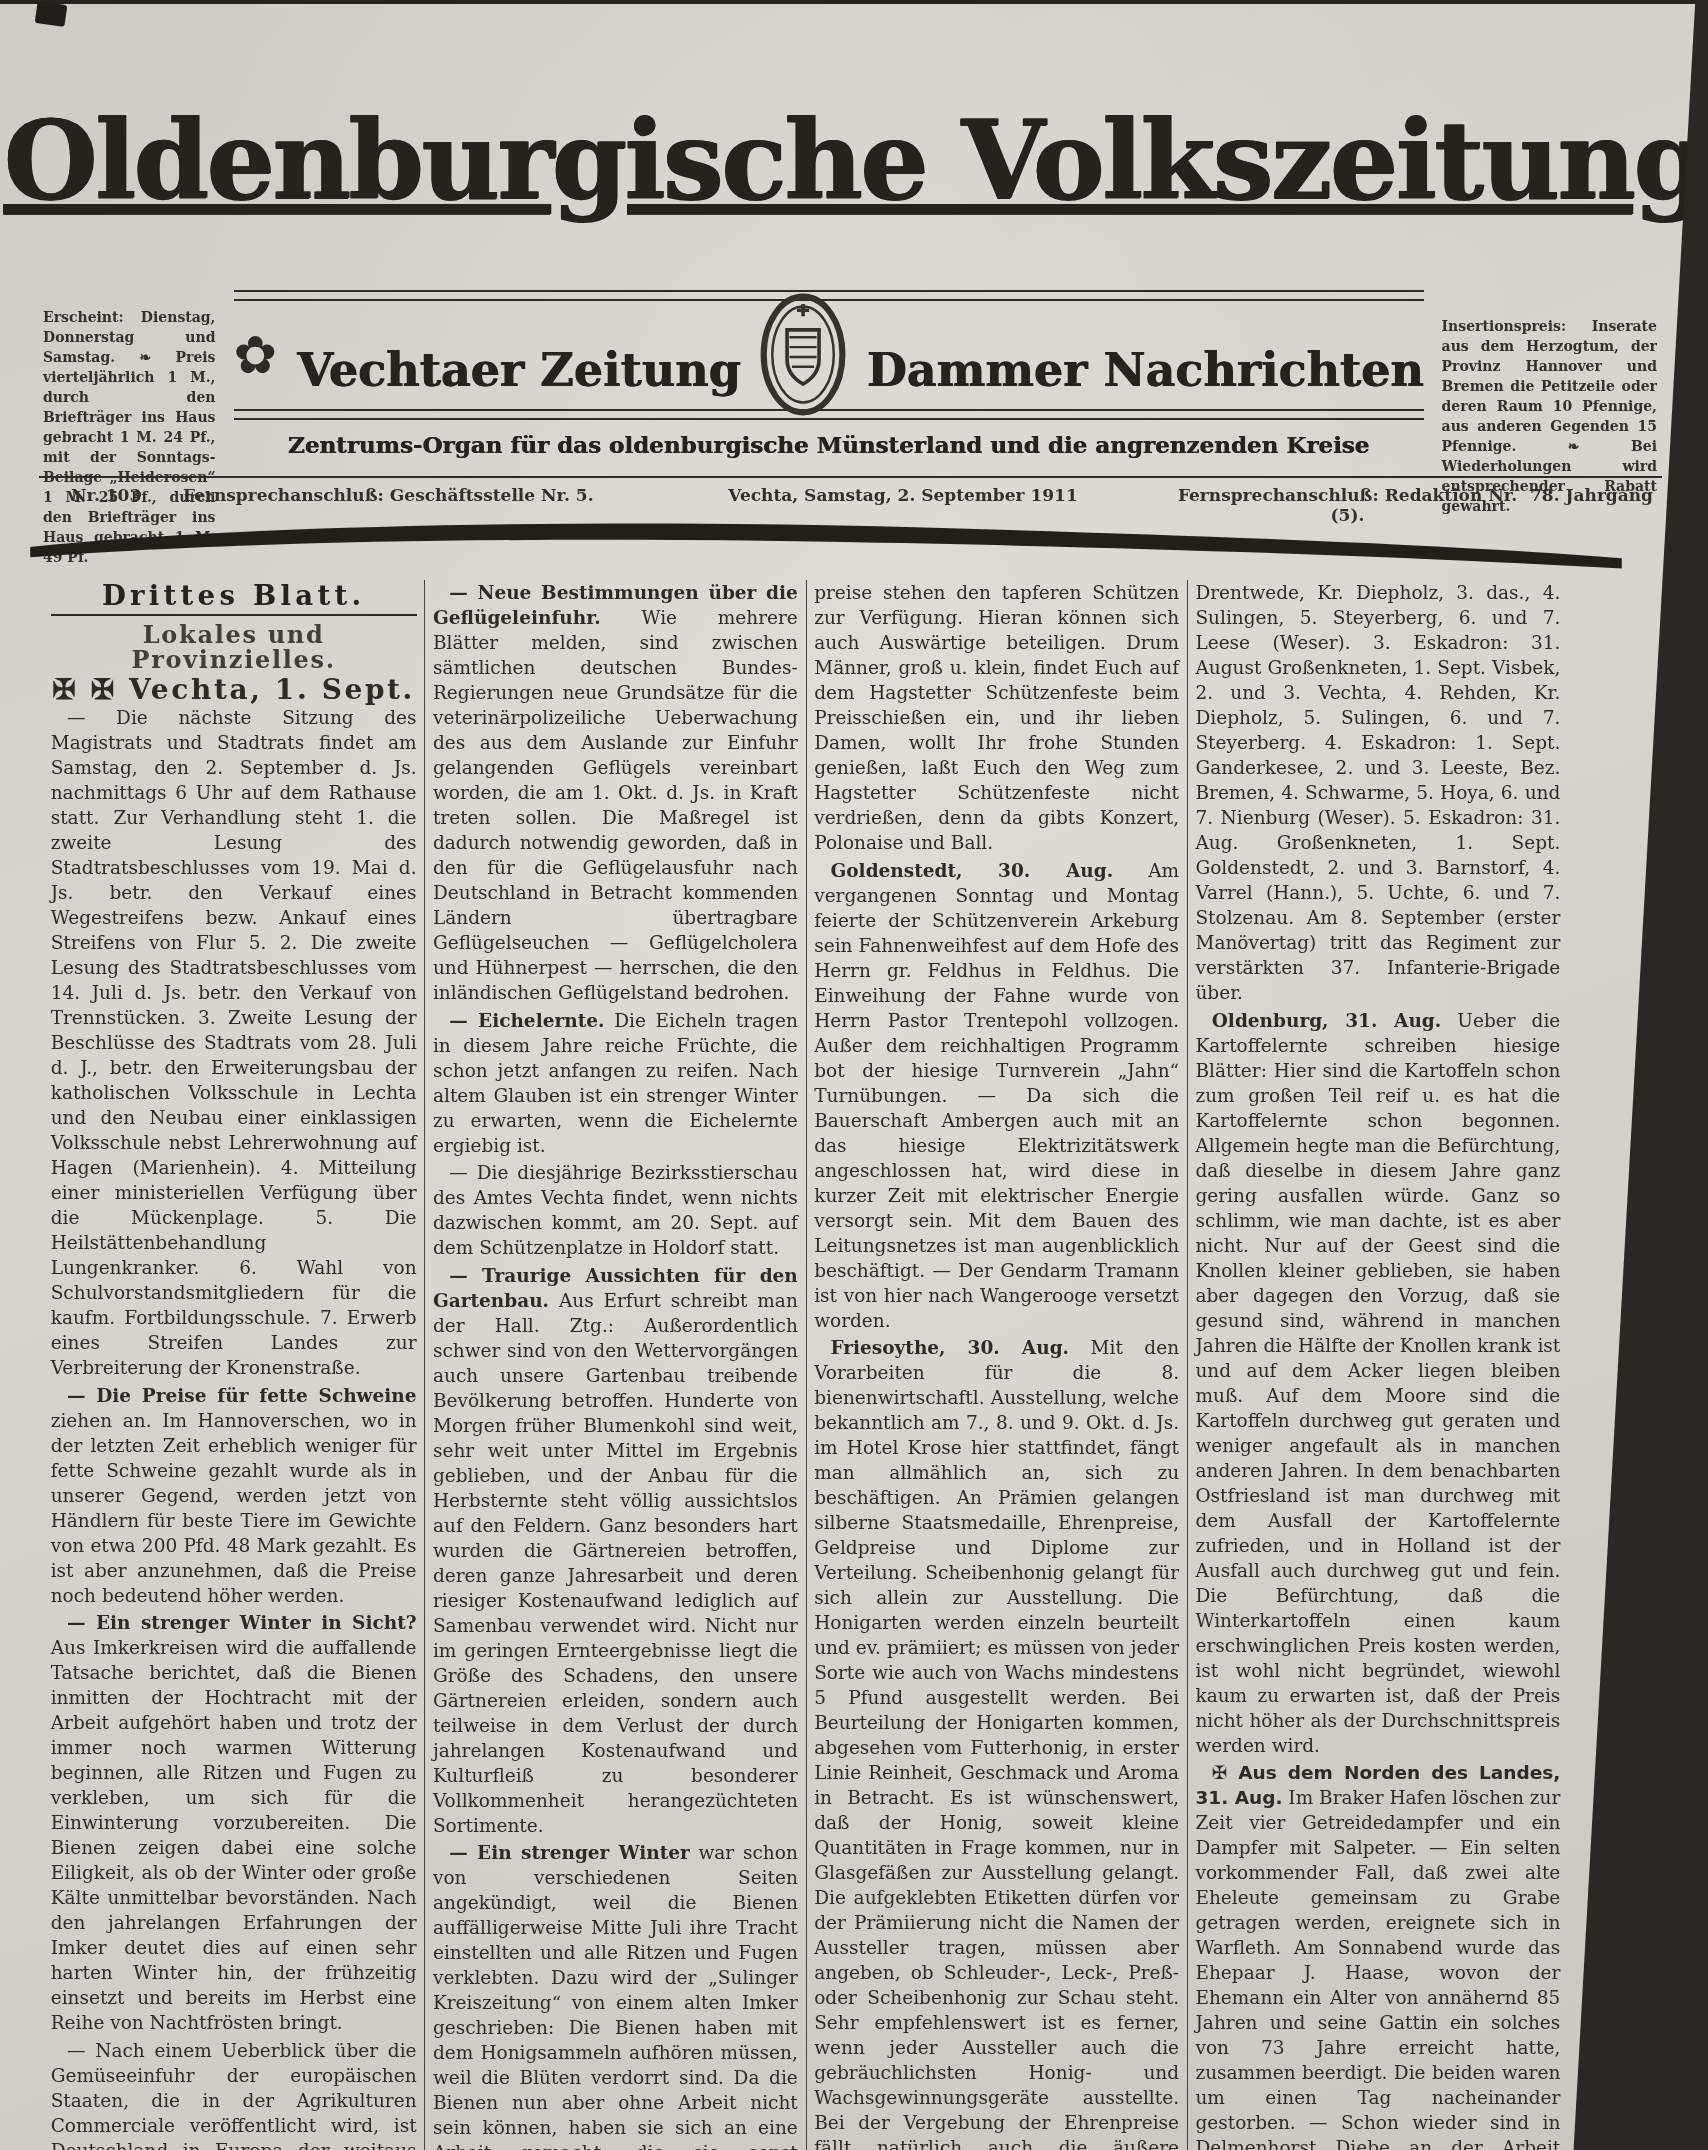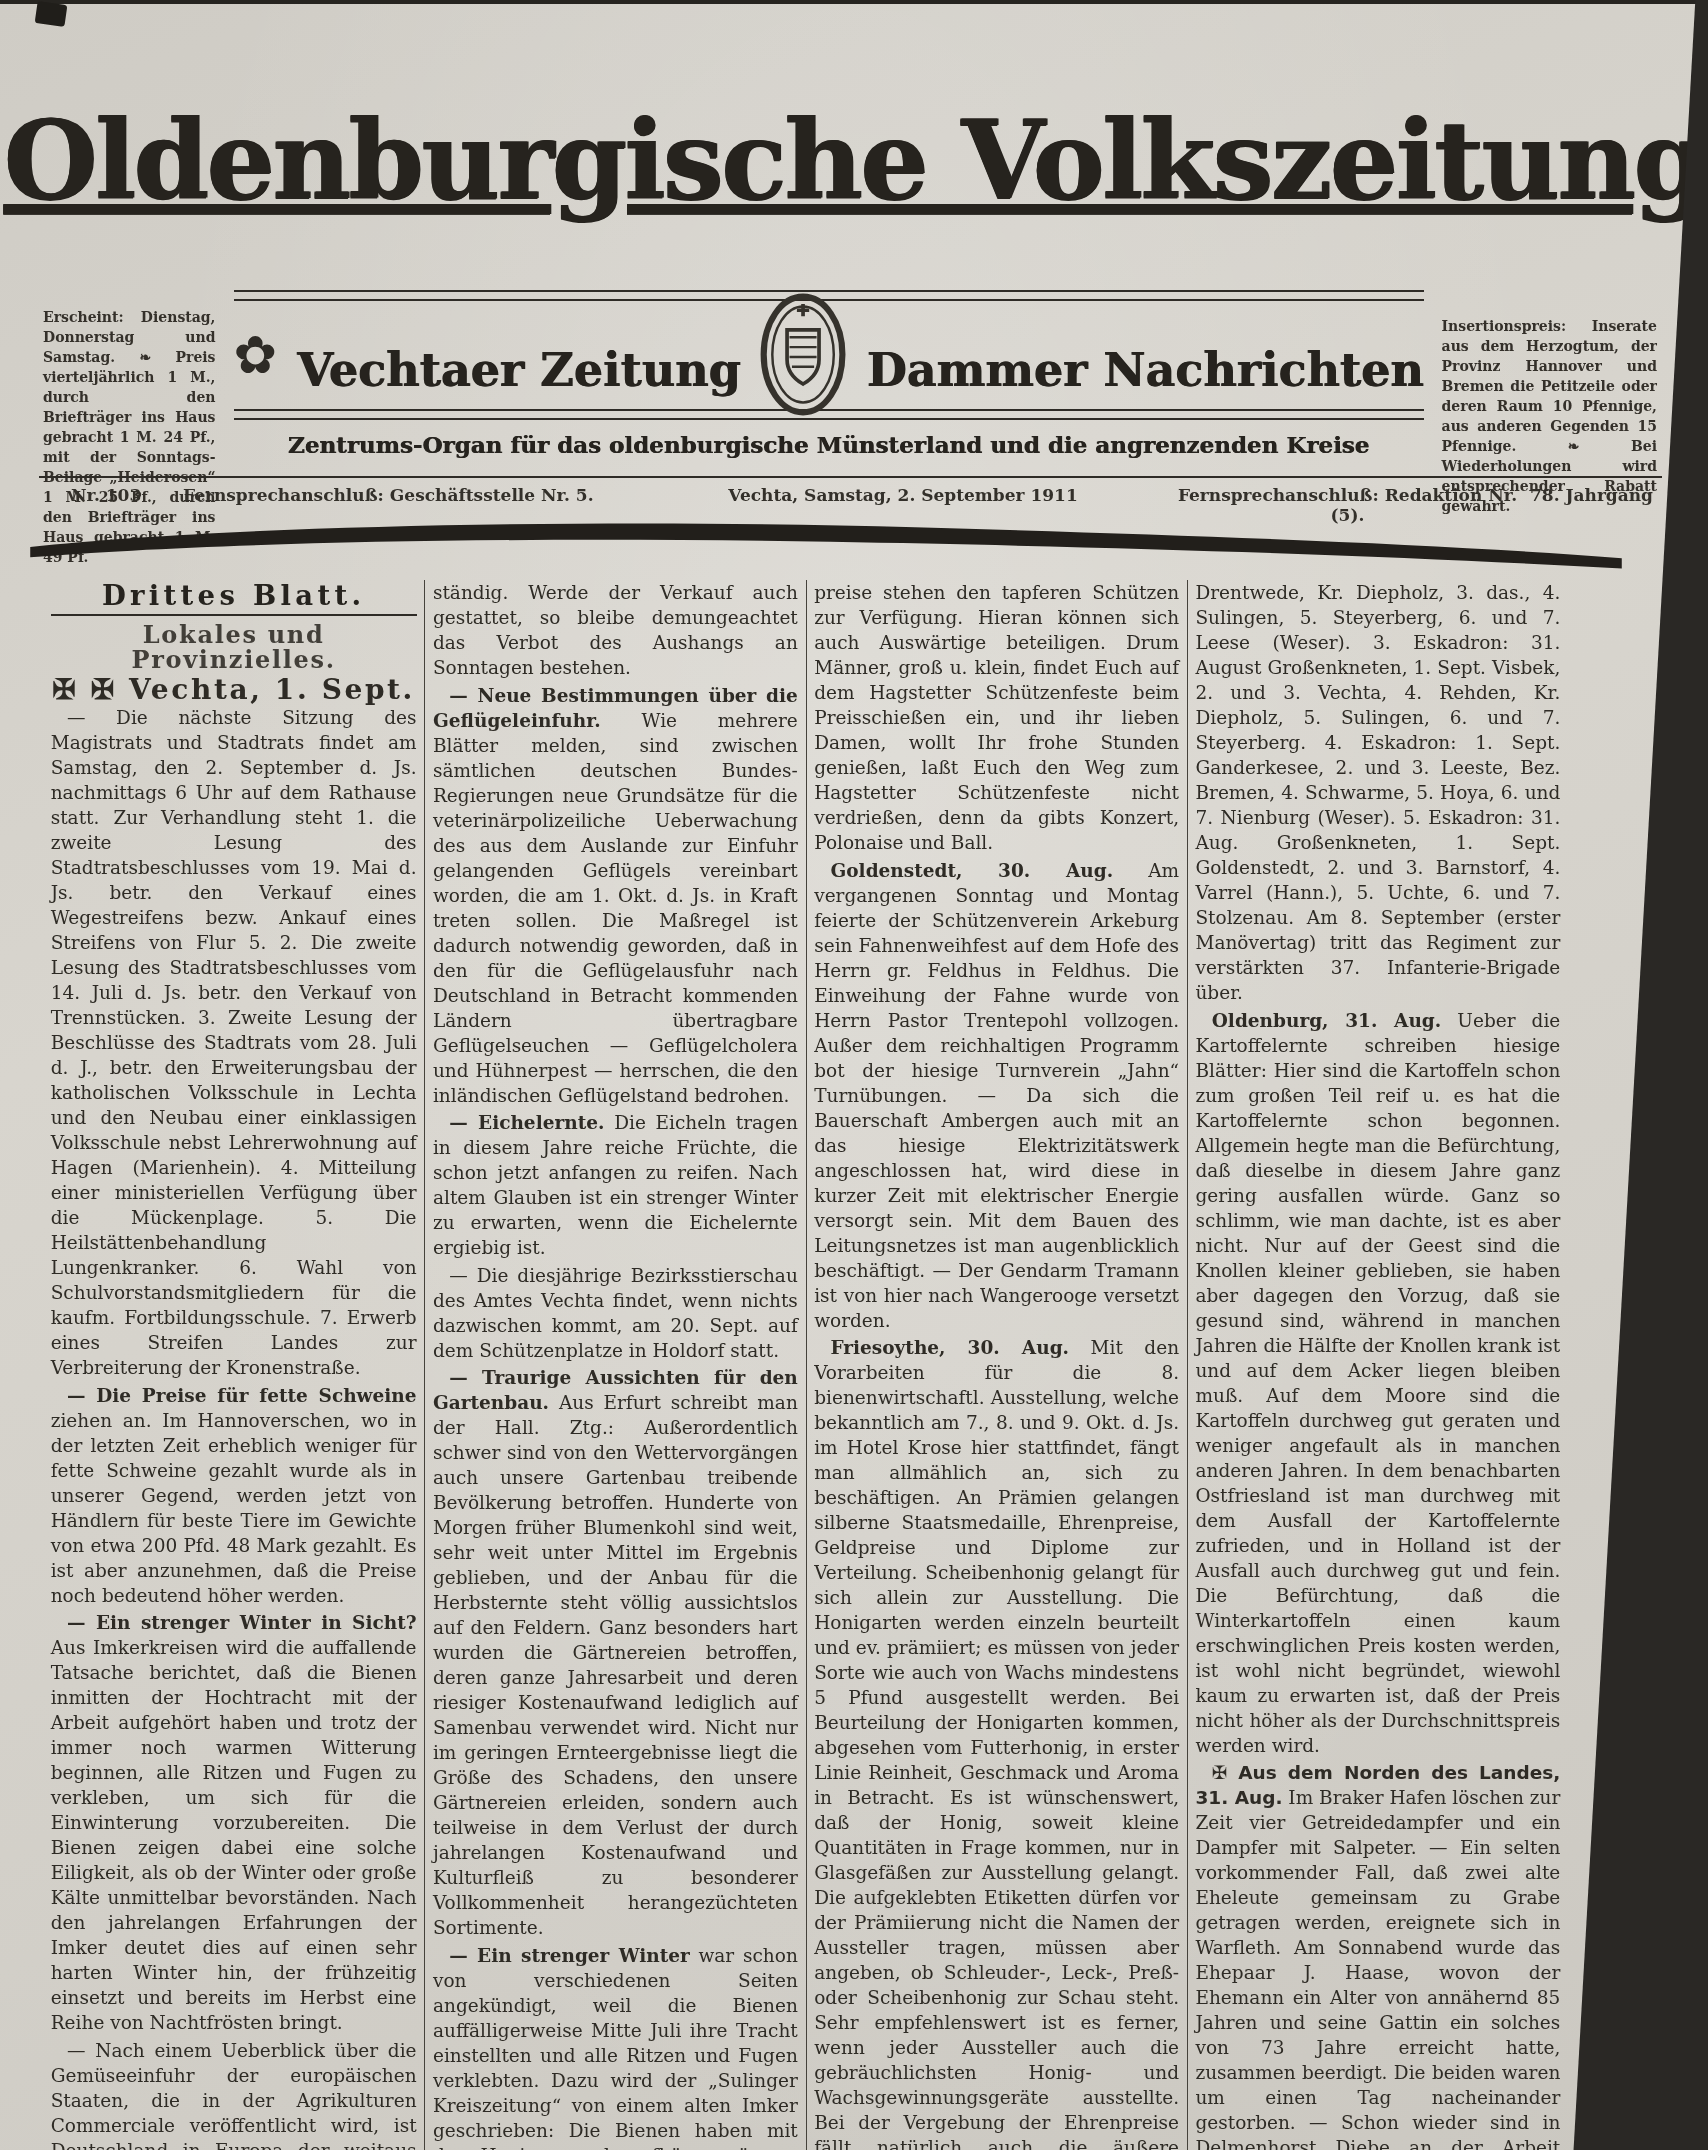--- a/index.html
+++ b/index.html
@@ -114,21 +114,20 @@
       <p class="section-head">Lokales und Provinzielles.</p>
       <p class="city-date">✠ ✠  Vechta, 1. Sept.</p>
       <p><span class="lead"></span> <span>— Die nächste Sitzung des Magistrats und Stadtrats findet am Samstag, den 2. September d. Js. nachmittags 6 Uhr auf dem Rathause statt. Zur Verhandlung steht 1. die zweite Lesung des Stadtratsbeschlusses vom 19. Mai d. Js. betr. den Verkauf eines Wegestreifens bezw. Ankauf eines Streifens von Flur 5. 2. Die zweite Lesung des Stadtratsbeschlusses vom 14. Juli d. Js. betr. den Verkauf von Trennstücken. 3. Zweite Lesung der Beschlüsse des Stadtrats vom 28. Juli d. J., betr. den Erweiterungsbau der katholischen Volksschule in Lechta und den Neubau einer einklassigen Volksschule nebst Lehrerwohnung auf Hagen (Marienhein). 4. Mitteilung einer ministeriellen Verfügung über die Mückenplage. 5. Die Heilstättenbehandlung Lungenkranker. 6. Wahl von Schulvorstandsmitgliedern für die kaufm. Fortbildungsschule. 7. Erwerb eines Streifen Landes zur Verbreiterung der Kronenstraße.</span></p>
       <p><span class="lead">— Die Preise für fette Schweine</span> <span>ziehen an. Im Hannoverschen, wo in der letzten Zeit erheblich weniger für fette Schweine gezahlt wurde als in unserer Gegend, werden jetzt von Händlern für beste Tiere im Gewichte von etwa 200 Pfd. 48 Mark gezahlt. Es ist aber anzunehmen, daß die Preise noch bedeutend höher werden.</span></p>
       <p><span class="lead">— Ein strenger Winter in Sicht?</span> <span>Aus Imkerkreisen wird die auffallende Tatsache berichtet, daß die Bienen inmitten der Hochtracht mit der Arbeit aufgehört haben und trotz der immer noch warmen Witterung beginnen, alle Ritzen und Fugen zu verkleben, um sich für die Einwinterung vorzubereiten. Die Bienen zeigen dabei eine solche Eiligkeit, als ob der Winter oder große Kälte unmittelbar bevorständen. Nach den jahrelangen Erfahrungen der Imker deutet dies auf einen sehr harten Winter hin, der frühzeitig einsetzt und bereits im Herbst eine Reihe von Nachtfrösten bringt.</span></p>
       <p><span class="lead"></span> <span>— Nach einem Ueberblick über die Gemüseeinfuhr der europäischen Staaten, die in der Agrikulturen Commerciale veröffentlicht wird, ist Deutschland in Europa der weitaus stärkste Abnehmer für ausländisches Gemüse, ja, es bezieht jährlich mehr als doppelt so viel Gemüse aus dem Auslande wie England, das als der zweitstärkste Gemüsekonsument erscheint. Die Zahlen ergeben bei Deutschland eine jährliche Obst- und Gemüseeinfuhr von 209 000 Tonnen, während England nur 94 000 Tonnen im Auslande kauft. In der Statistik der Gemüse- und Obstausfuhr führt Holland dagegen nicht weniger als 150 000 Tonnen aus, Frankreich mit Algier folgt mit 72 000 und an dritter Stelle steht freilich Ungarn mit 71 000, in dessen Ziffer freilich der Durchgangsverkehr mit eingeschlossen ist. Deutschland ist also weitaus das Gemüseland Europas; ein Vergleich mit früheren Jahren zeigt auch, daß die Einfuhr ausländischen Gemüses und Obstes in Deutschland sich in aufsteigender Linie bewegt, während man in England einen Rückgang des Importes feststellen kann.</span></p>
 
     </div>
 
     <div class="col">
-      <p class="cont"><span>ständig. Werde der Verkauf auch gestattet, so bleibe demungeachtet das Verbot des Aushangs an Sonntagen bestehen.</span></p>
       <p><span class="lead">— Neue Bestimmungen über die Geflügeleinfuhr.</span> <span>Wie mehrere Blätter melden, sind zwischen sämtlichen deutschen Bundes-Regierungen neue Grundsätze für die veterinärpolizeiliche Ueberwachung des aus dem Auslande zur Einfuhr gelangenden Geflügels vereinbart worden, die am 1. Okt. d. Js. in Kraft treten sollen. Die Maßregel ist dadurch notwendig geworden, daß in den für die Geflügelausfuhr nach Deutschland in Betracht kommenden Ländern übertragbare Geflügelseuchen — Geflügelcholera und Hühnerpest — herrschen, die den inländischen Geflügelstand bedrohen.</span></p>
       <p><span class="lead">— Eichelernte.</span> <span>Die Eicheln tragen in diesem Jahre reiche Früchte, die schon jetzt anfangen zu reifen. Nach altem Glauben ist ein strenger Winter zu erwarten, wenn die Eichelernte ergiebig ist.</span></p>
       <p><span class="lead"></span> <span>— Die diesjährige Bezirksstierschau des Amtes Vechta findet, wenn nichts dazwischen kommt, am 20. Sept. auf dem Schützenplatze in Holdorf statt.</span></p>
       <p><span class="lead">— Traurige Aussichten für den Gartenbau.</span> <span>Aus Erfurt schreibt man der Hall. Ztg.: Außerordentlich schwer sind von den Wettervorgängen auch unsere Gartenbau treibende Bevölkerung betroffen. Hunderte von Morgen früher Blumenkohl sind weit, sehr weit unter Mittel im Ergebnis geblieben, und der Anbau für die Herbsternte steht völlig aussichtslos auf den Feldern. Ganz besonders hart wurden die Gärtnereien betroffen, deren ganze Jahresarbeit und deren riesiger Kostenaufwand lediglich auf Samenbau verwendet wird. Nicht nur im geringen Ernteergebnisse liegt die Größe des Schadens, den unsere Gärtnereien erleiden, sondern auch teilweise in dem Verlust der durch jahrelangen Kostenaufwand und Kulturfleiß zu besonderer Vollkommenheit herangezüchteten Sortimente.</span></p>
       <p><span class="lead">— Ein strenger Winter</span> <span>war schon von verschiedenen Seiten angekündigt, weil die Bienen auffälligerweise Mitte Juli ihre Tracht einstellten und alle Ritzen und Fugen verklebten. Dazu wird der „Sulinger Kreiszeitung“ von einem alten Imker geschrieben: Die Bienen haben mit dem Honigsammeln aufhören müssen, weil die Blüten verdorrt sind. Da die Bienen nun aber ohne Arbeit nicht sein können, haben sie sich an eine Arbeit gemacht, die sie sonst bedeutend später verrichten. Dergleichen habe ich während meiner 30jährigen Imkerzeit wiederholt beobachtet, ohne daß strenge Winter gefolgt sind.</span></p>
 
     </div>
 
     <div class="col">
       <p class="cont"><span>preise stehen den tapferen Schützen zur Verfügung. Hieran können sich auch Auswärtige beteiligen. Drum Männer, groß u. klein, findet Euch auf dem Hagstetter Schützenfeste beim Preisschießen ein, und ihr lieben Damen, wollt Ihr frohe Stunden genießen, laßt Euch den Weg zum Hagstetter Schützenfeste nicht verdrießen, denn da gibts Konzert, Polonaise und Ball.</span></p>

